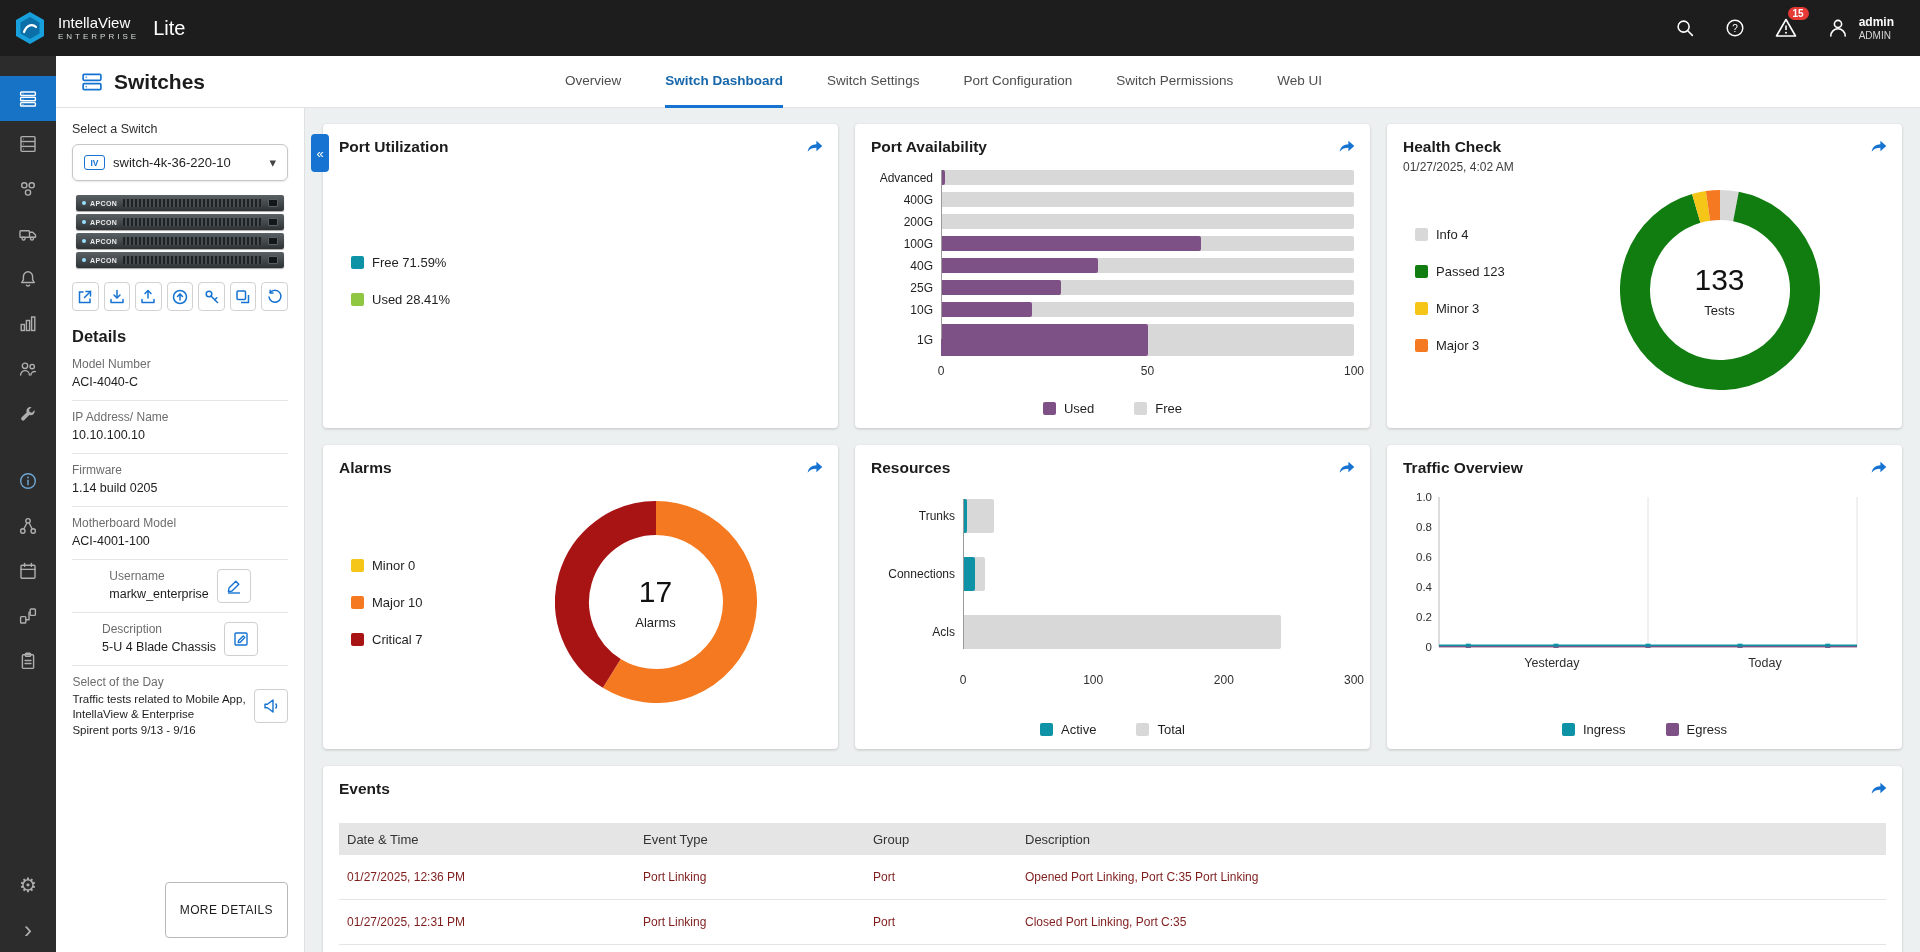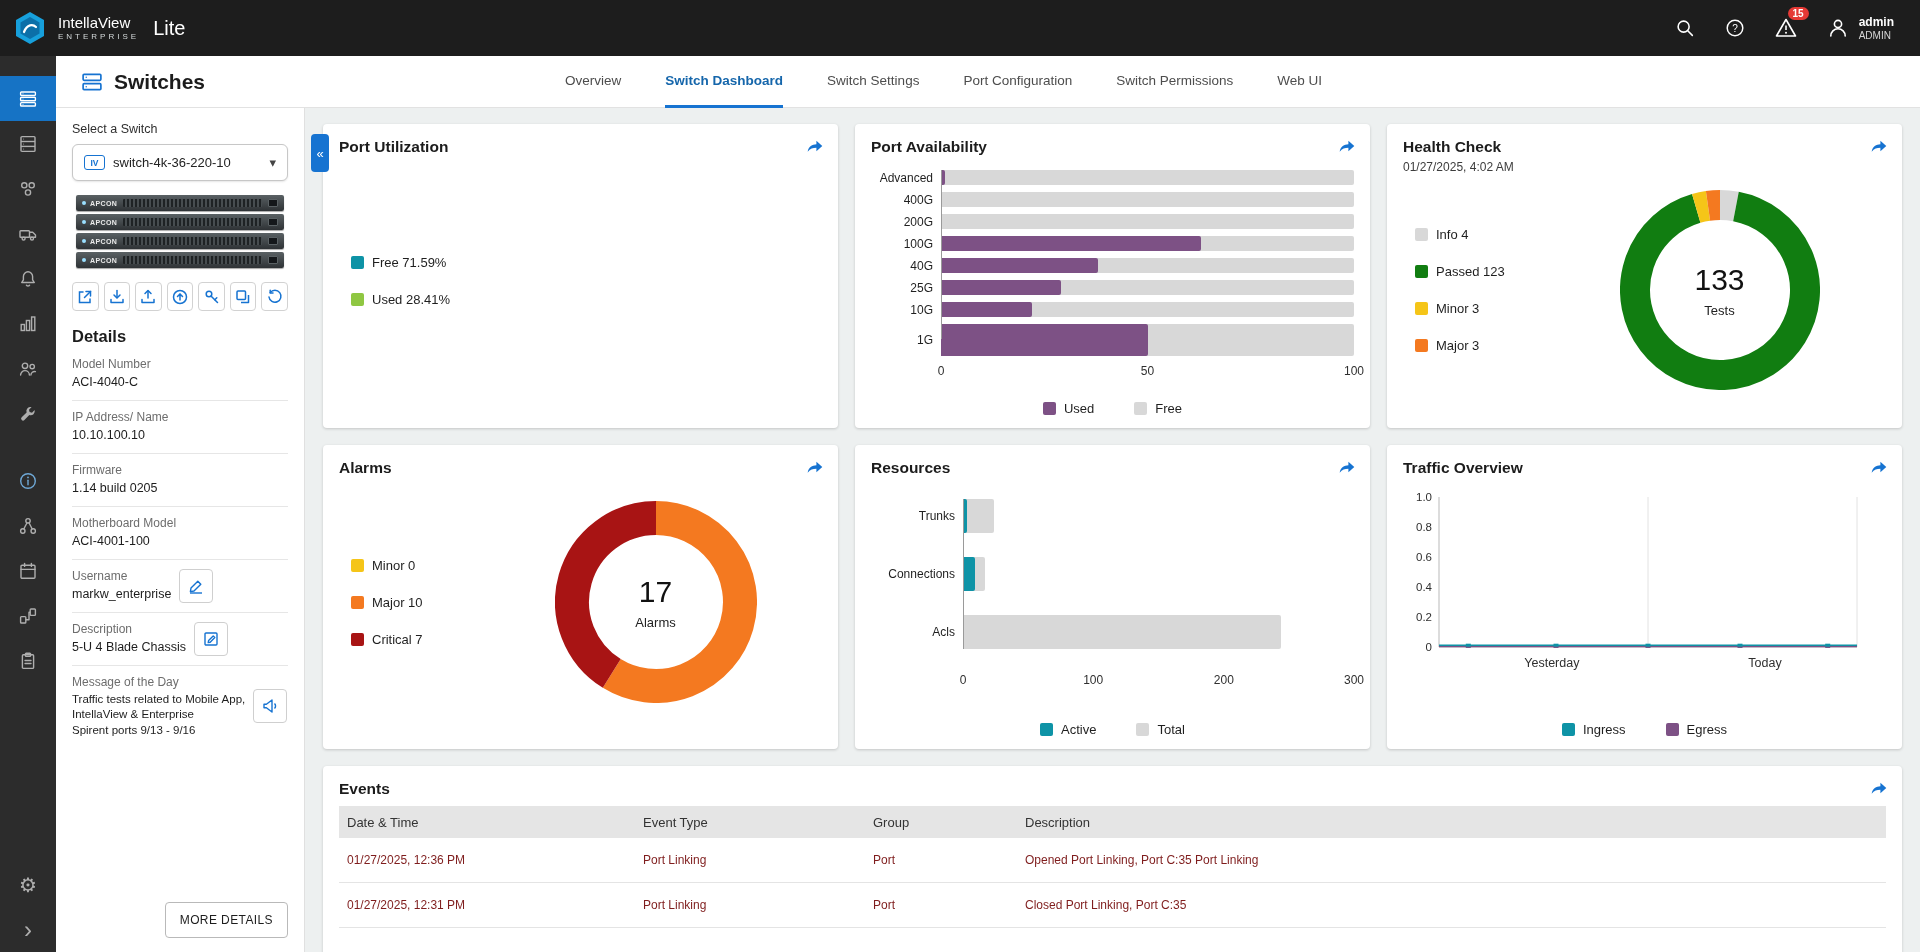--- a/index.html
+++ b/index.html
@@ -49,23 +49,23 @@
 .blade-vents{flex:1;height:8px;margin:0 6px;background:repeating-linear-gradient(90deg,#1e2224 0 2px,#474d50 2px 4px);border-radius:1px}
 .blade-port{width:10px;height:8px;background:#14171a;border:1px solid #5a6164;border-radius:1px;flex:none}
 .panel-toolbar{display:flex;gap:5px;margin:4px 0 2px}
 .tool-btn{width:29px;height:29px;border:1px solid #d2d2d2;border-radius:4px;background:#fff;display:flex;align-items:center;justify-content:center;cursor:pointer}
 .details-title{font-size:16.5px;font-weight:bold;margin:14px 0 2px;color:#1c1c1c}
 .field{padding:9px 0;border-bottom:1px solid #e6e6e6}
 .field.no-border{border-bottom:none}
 .f-label{font-size:12px;color:#6d6d6d;margin-bottom:3px}
 .f-value{font-size:12.5px;color:#1d1d1d;white-space:pre-line;line-height:1.35}
 .f-value.small{font-size:11.5px}
-.field-row{display:flex;align-items:center;justify-content:flex-start;gap:8px}
+.field-row{display:flex;align-items:center;justify-content:center;gap:8px}
 .icon-box{width:34px;height:34px;border:1px solid #cfcfcf;border-radius:4px;display:flex;align-items:center;justify-content:center;flex:none;background:#fff;cursor:pointer}
-.more-details{margin-top:auto;align-self:flex-end;background:#fff;border:1px solid #b9b9b9;border-radius:4px;padding:10px 14px;font-size:12px;color:#1d1d1d;cursor:pointer;letter-spacing:.4px;font-family:inherit}
+.more-details{margin-top:auto;align-self:flex-end;background:#fff;border:1px solid #b9b9b9;border-radius:4px;padding:20px 14px;font-size:12px;color:#1d1d1d;cursor:pointer;letter-spacing:.4px;font-family:inherit}
 
 .dashboard{flex:1;background:#edf0f0;padding:16px 18px;overflow:hidden;position:relative;min-width:0}
 .collapse-tab{position:absolute;left:6px;top:26px;width:18px;height:38px;background:#1673d1;border-radius:4px;color:#fff;display:flex;align-items:center;justify-content:center;font-size:13px;cursor:pointer;z-index:2}
 .grid{display:grid;grid-template-columns:1fr 1fr 1fr;gap:17px}
 .card{background:#fff;border-radius:4px;box-shadow:0 1px 3px rgba(0,0,0,.18);padding:14px 16px;position:relative;height:304px}
 .card.events-card{grid-column:1/-1;height:240px}
 .card-title{font-size:15.5px;font-weight:bold;color:#1c1c1c}
 .card-subtitle{font-size:12px;color:#3c3c3c;margin-top:4px}
 .share-btn{position:absolute;top:12px;right:14px;cursor:pointer}
 
@@ -85,21 +85,21 @@
 .hb-row{display:flex;align-items:center}
 .hb-label{font-size:12px;color:#1f1f1f;text-align:right;padding-right:8px;flex:none}
 .hb-plot{flex:1;position:relative;height:100%}
 .hb-track,.hb-fill{position:absolute;left:0;top:0;bottom:0;border-radius:0 2px 2px 0}
 .hb-track{background:#d8d8d8}
 .hb-axis{position:absolute;top:0;width:1px;background:#9a9a9a}
 .hb-ticks{position:relative;height:16px;margin-top:8px;font-size:12px;color:#2f2f2f}
 .hb-ticks span{position:absolute;transform:translateX(-50%)}
 .legend-row{position:absolute;left:0;right:0;bottom:12px;display:flex;justify-content:center;gap:40px}
 
-.ev-table{margin-top:8px}
+.ev-table{margin-top:25px}
 .ev-head-row,.ev-row{display:grid;grid-template-columns:296px 230px 152px 1fr;align-items:center}
 .ev-head-row{background:#e5e5e5;height:32px}
 .ev-row{height:45px;border-bottom:1px solid #e4e4e4}
 .ev-cell{font-size:12px;color:#7f1d1d;padding:0 8px;overflow:hidden;text-overflow:ellipsis;white-space:nowrap}
 .ev-head{font-size:13px;color:#333}
 
 .line-wrap{margin-top:10px}
 </style>
 </head>
 <body>
@@ -435,21 +435,21 @@
           </div>
           <span class="icon-box">
               <svg width="18" height="18" viewBox="0 0 18 18" fill="none" stroke="#1673d1" stroke-width="1.4" stroke-linejoin="round">
                 <rect x="3" y="3" width="12" height="12" rx="1"></rect>
                 <path d="M11.2 6 l1.6 1.6 -4.6 4.6 -2 .4 .4 -2 z"></path>
               </svg>
             </span>
         </div>
         <div class="field field-row no-border">
           <div>
-            <div class="f-label">Message of the Day</div>
+            <div class="f-label">Select of the Day</div>
             <div class="f-value small">Traffic tests related to Mobile App,
 IntellaView &amp; Enterprise
 Spirent ports 9/13 - 9/16</div>
           </div>
           <span class="icon-box">
               <svg width="18" height="18" viewBox="0 0 18 18" fill="none" stroke="#1673d1" stroke-width="1.4" stroke-linejoin="round">
                 <path d="M3 7.2 v3.6 h2.4 L11 15 V3 L5.4 7.2 Z"></path>
                 <path d="M13.5 6.5 a3.5 3.5 0 0 1 0 5"></path>
               </svg>
             </span>

